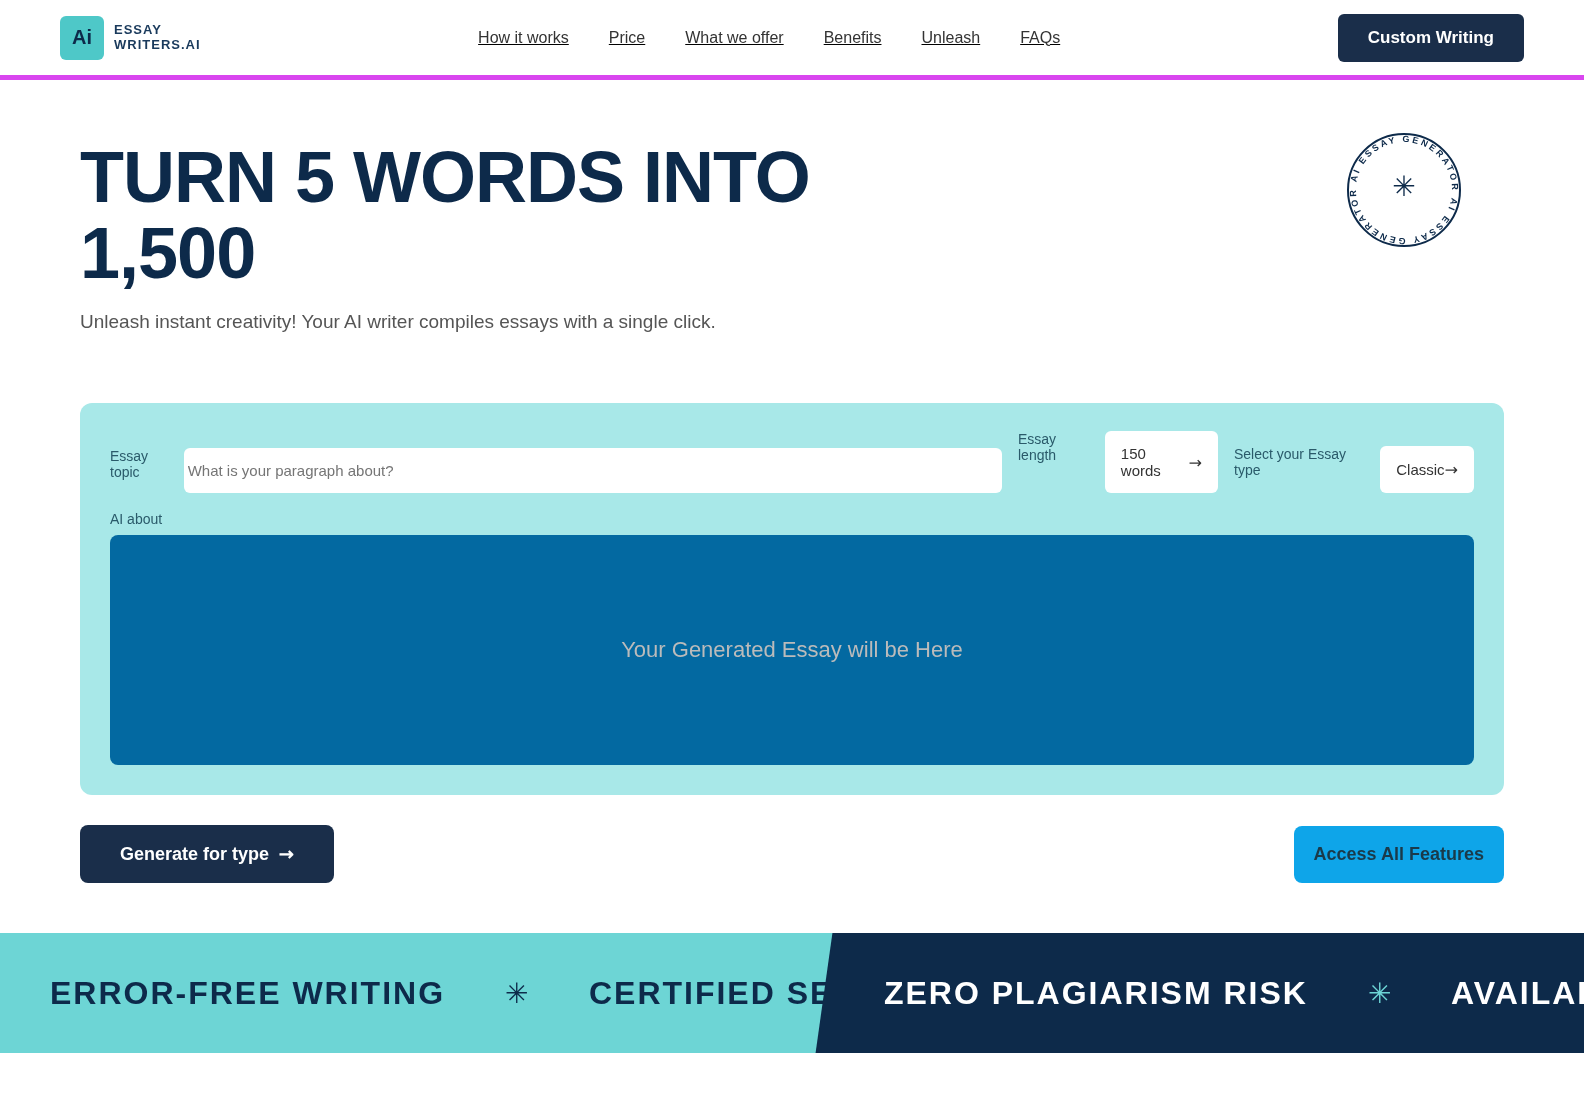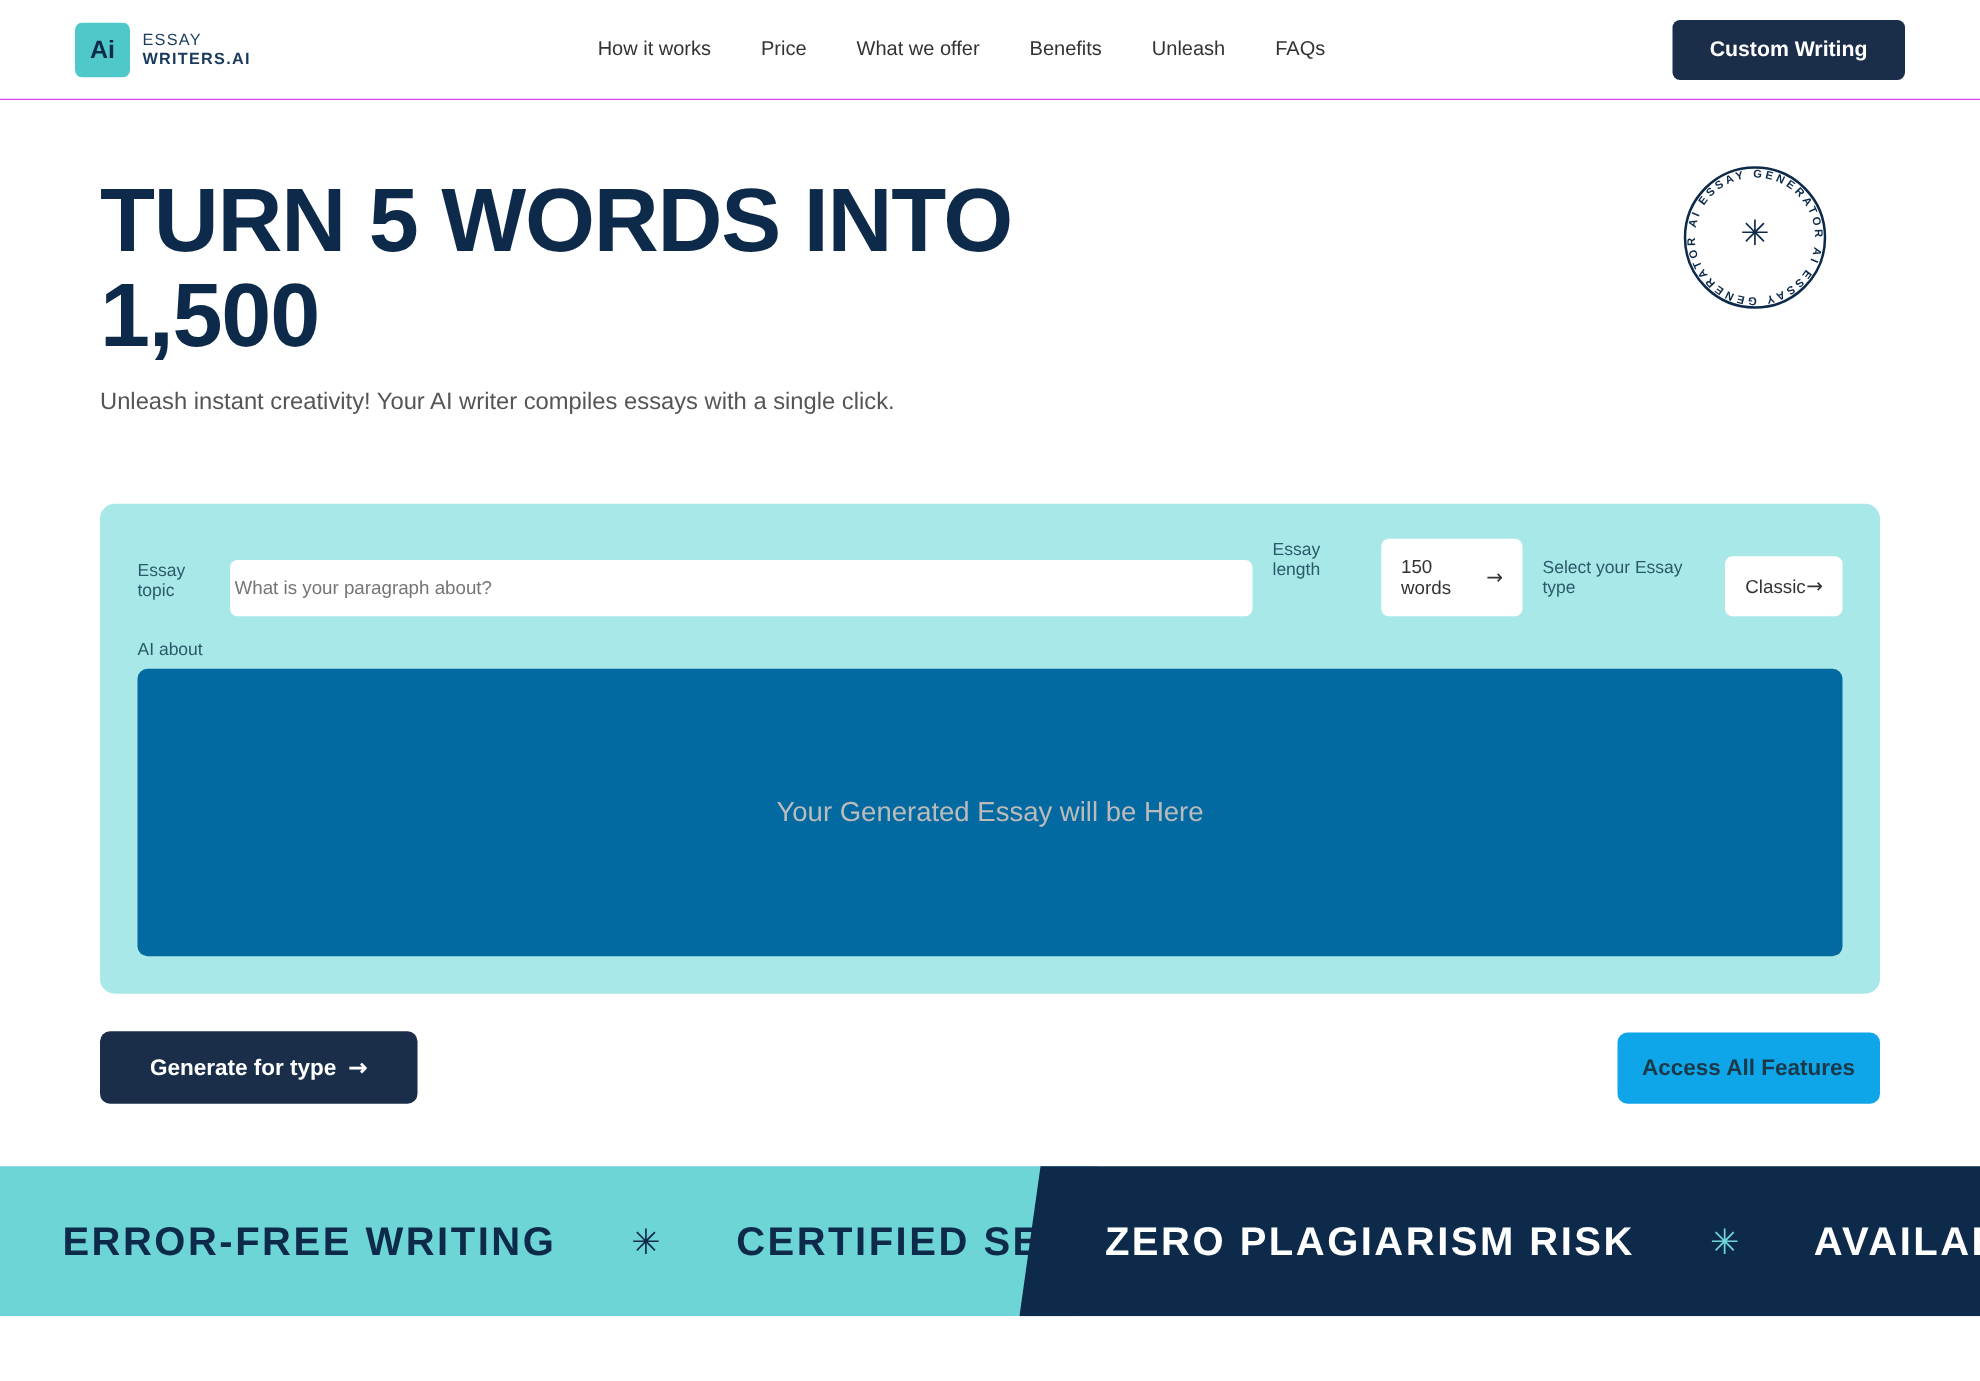--- a/index.html
+++ b/index.html
@@ -12,52 +12,53 @@
     }
 
     
     .navbar {
       display: flex;
       align-items: center;
       justify-content: space-between;
       padding: 0 60px;
       height: 80px;
       background: #fff;
-      border-bottom: 1px solid #d946ef;
+      border-bottom: 5px solid #d946ef;
     }
     .logo-area {
       display: flex;
       align-items: center;
       gap: 10px;
     }
     .logo-icon {
       width: 44px;
       height: 44px;
     }
     .logo-text {
       display: flex;
       flex-direction: column;
       line-height: 1.1;
     }
     .logo-text .essay {
       font-size: 13px;
-      font-weight: 400;
+      font-weight: 700;
       color: #1a3a5c;
       letter-spacing: 1px;
     }
     .logo-text .writers {
       font-size: 13px;
       font-weight: 700;
       color: #1a3a5c;
       letter-spacing: 1px;
     }
     .nav-links {
       display: flex;
       align-items: center;
       gap: 40px;
+      text-decoration: underline;
     }
     .nav-link {
       font-size: 16px;
       color: #333;
       text-decoration: none;
       cursor: pointer;
     }
     .custom-writing-btn {
       background: #1a2e4a;
       color: #fff;

